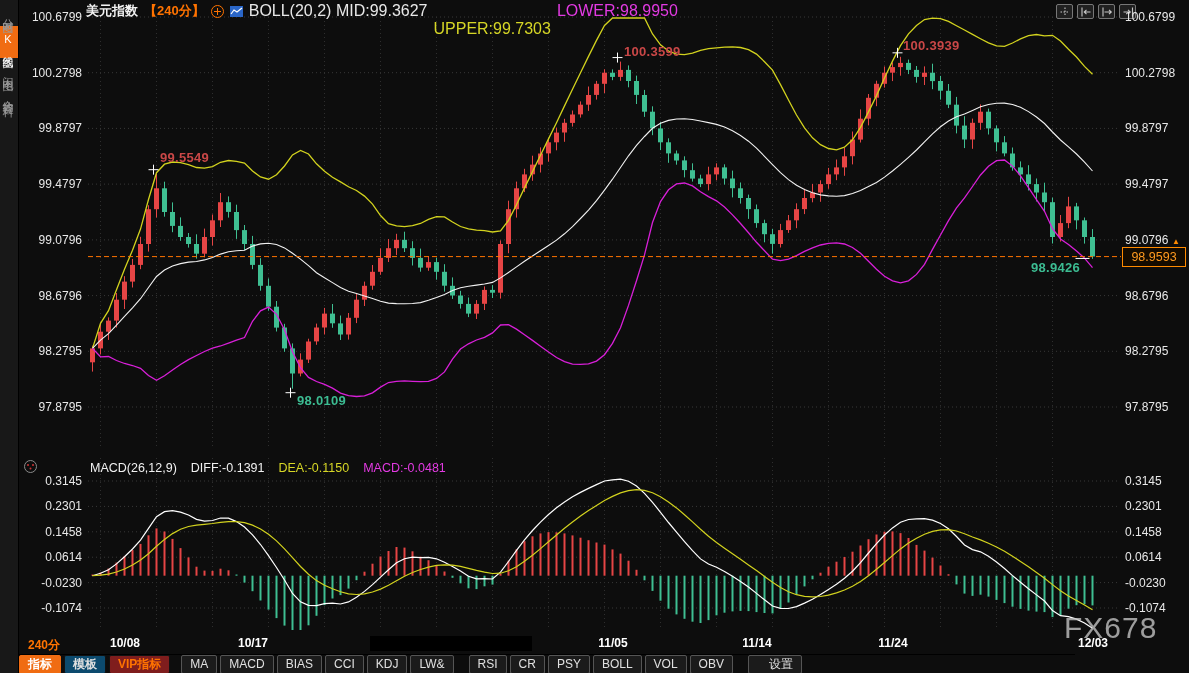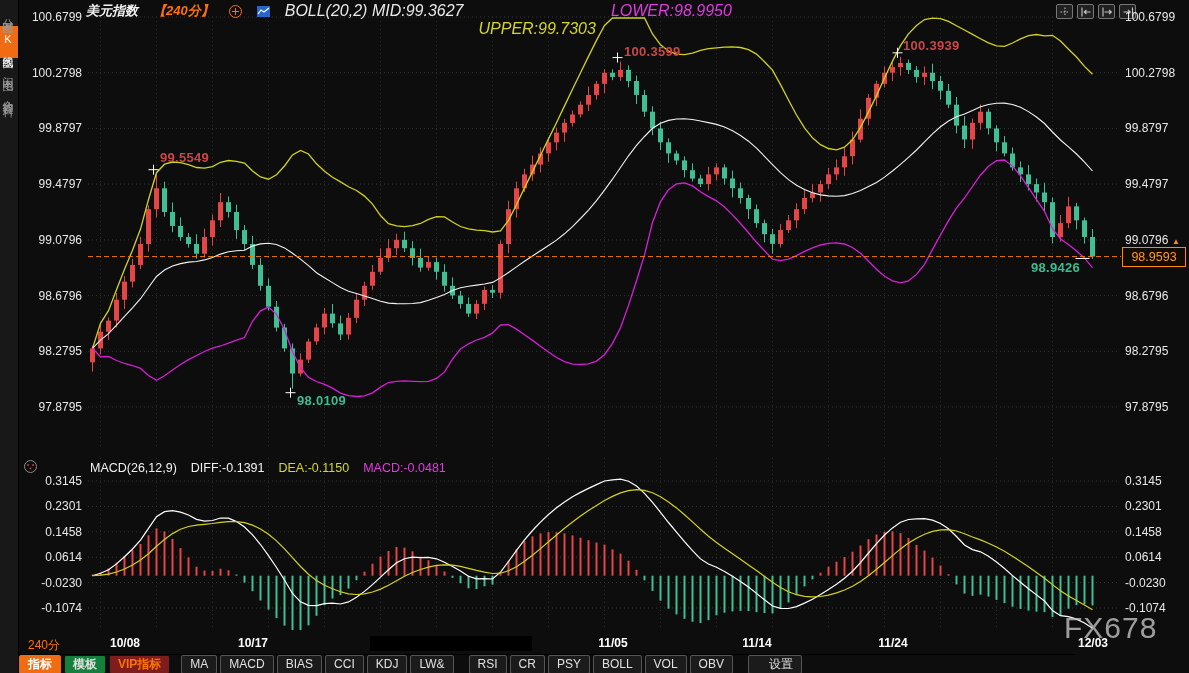--- a/index.html
+++ b/index.html
@@ -5,21 +5,21 @@
   html,body{margin:0;padding:0;background:#0d0d0d;}
   body{width:1189px;height:673px;position:relative;overflow:hidden;
        font-family:"Liberation Sans","DejaVu Sans",sans-serif;color:#ddd;-webkit-font-smoothing:antialiased;}
   #chart-svg{position:absolute;left:0;top:0;}
   
   #sidebar{position:absolute;left:0;top:0;width:18px;height:673px;background:#181818;border-right:1px solid #000;}
   .side-item{writing-mode:vertical-lr;text-orientation:upright;width:18px;text-align:center;
              font-size:11px;color:#9a9a9a;padding:7px 0;margin-top:3px;letter-spacing:2px;cursor:pointer;}
   .side-item.active{background:#f06c12;color:#fff;}
   
-  #header{position:absolute;left:86px;top:3px;height:16px;display:flex;align-items:center;gap:15px;white-space:nowrap;font-style:italic;}
+  #header{position:absolute;left:86px;top:3px;height:16px;display:flex;align-items:center;gap:6px;white-space:nowrap;}
   .sym{font-size:13px;font-weight:bold;color:#f2f2f2;}
   .per{font-size:13px;font-weight:bold;color:#ff7300;}
   .circle-plus{width:11px;height:11px;border:1px solid #ff7300;border-radius:50%;position:relative;display:inline-block;}
   .circle-plus:before,.circle-plus:after{content:"";position:absolute;background:#ff7300;}
   .circle-plus:before{left:2px;right:2px;top:5px;height:1px;}
   .circle-plus:after{top:2px;bottom:2px;left:5px;width:1px;}
   .legend{font-size:16px;color:#e8e8e8;}
   .legend.yellow{color:#d6d626;margin-top:36px;}
   .legend.magenta{color:#e23ae2;}
   
@@ -29,35 +29,35 @@
   
   .axlbl{position:absolute;font-size:12px;color:#e8e8e8;line-height:14px;}
   
   #macd-legend{position:absolute;left:90px;top:461px;display:flex;gap:14px;font-size:12.5px;white-space:nowrap;}
   #macd-pane-icon{position:absolute;left:23px;top:459px;}
   .mlg-w{color:#f0f0f0;} .mlg-y{color:#d6d626;} .mlg-m{color:#e23ae2;}
   
   .ann{position:absolute;font-size:13px;font-weight:bold;letter-spacing:.3px;}
   .ann-red{color:#c94747;} .ann-green{color:#3cbc92;}
   
-  #period-badge{position:absolute;left:28px;top:637px;font-size:12px;font-weight:normal;color:#ff7300;display:flex;gap:5px;align-items:center;cursor:pointer;flex-direction:column;}
+  #period-badge{position:absolute;left:28px;top:637px;font-size:12px;font-weight:bold;color:#ff7300;display:flex;gap:5px;align-items:center;cursor:pointer;flex-direction:column;}
   .dtick{position:absolute;top:636px;font-size:12px;font-weight:bold;color:#fff;transform:translateX(-50%);}
   #blackout{position:absolute;left:370px;top:636px;width:162px;height:15px;background:#000;}
   
   #price-box{position:absolute;left:1122px;top:247px;width:62px;height:18px;border:1px solid #ff8a00;
              background:#140b00;color:#ff9a1e;font-size:12.5px;font-weight:normal;text-align:center;line-height:18px;}
   #price-arrow{position:absolute;left:1172px;top:238px;color:#ff8a00;font-size:8px;line-height:8px;}
   
   #watermark{position:absolute;left:1064px;top:611px;font-size:30px;color:#c2c2c2;opacity:.8;letter-spacing:1px;}
   
   #toolbar{position:absolute;left:19px;top:654px;height:19px;display:flex;align-items:center;gap:3px;border-top:1px solid #000;width:1056px;background:#0d0d0d;}
   .tb{height:17px;line-height:17px;font-size:12px;padding:0 8px;color:#e0e0e0;background:#1b1b1b;
       border:1px solid #555;border-radius:2px;cursor:pointer;white-space:nowrap;}
   .tb.active{background:#f06c12;border-color:#f06c12;color:#fff;font-weight:bold;}
-  .tb.dark{background:#15803d;border-color:#111;font-weight:bold;}
+  .tb.dark{background:#0c4a6e;border-color:#111;font-weight:bold;}
   .tb.vip{background:#7f1d1d;border-color:#111;color:#ff7300;font-weight:bold;}
 </style>
 </head>
 <body>
 
 <svg id="chart-svg" width="1189" height="673">
     <g>
       <line x1="88" y1="17.0" x2="1120" y2="17.0" stroke="#383838" stroke-width="1" stroke-dasharray="1 3"></line>
       <line x1="88" y1="72.7" x2="1120" y2="72.7" stroke="#383838" stroke-width="1" stroke-dasharray="1 3"></line>
       <line x1="88" y1="128.4" x2="1120" y2="128.4" stroke="#383838" stroke-width="1" stroke-dasharray="1 3"></line>

